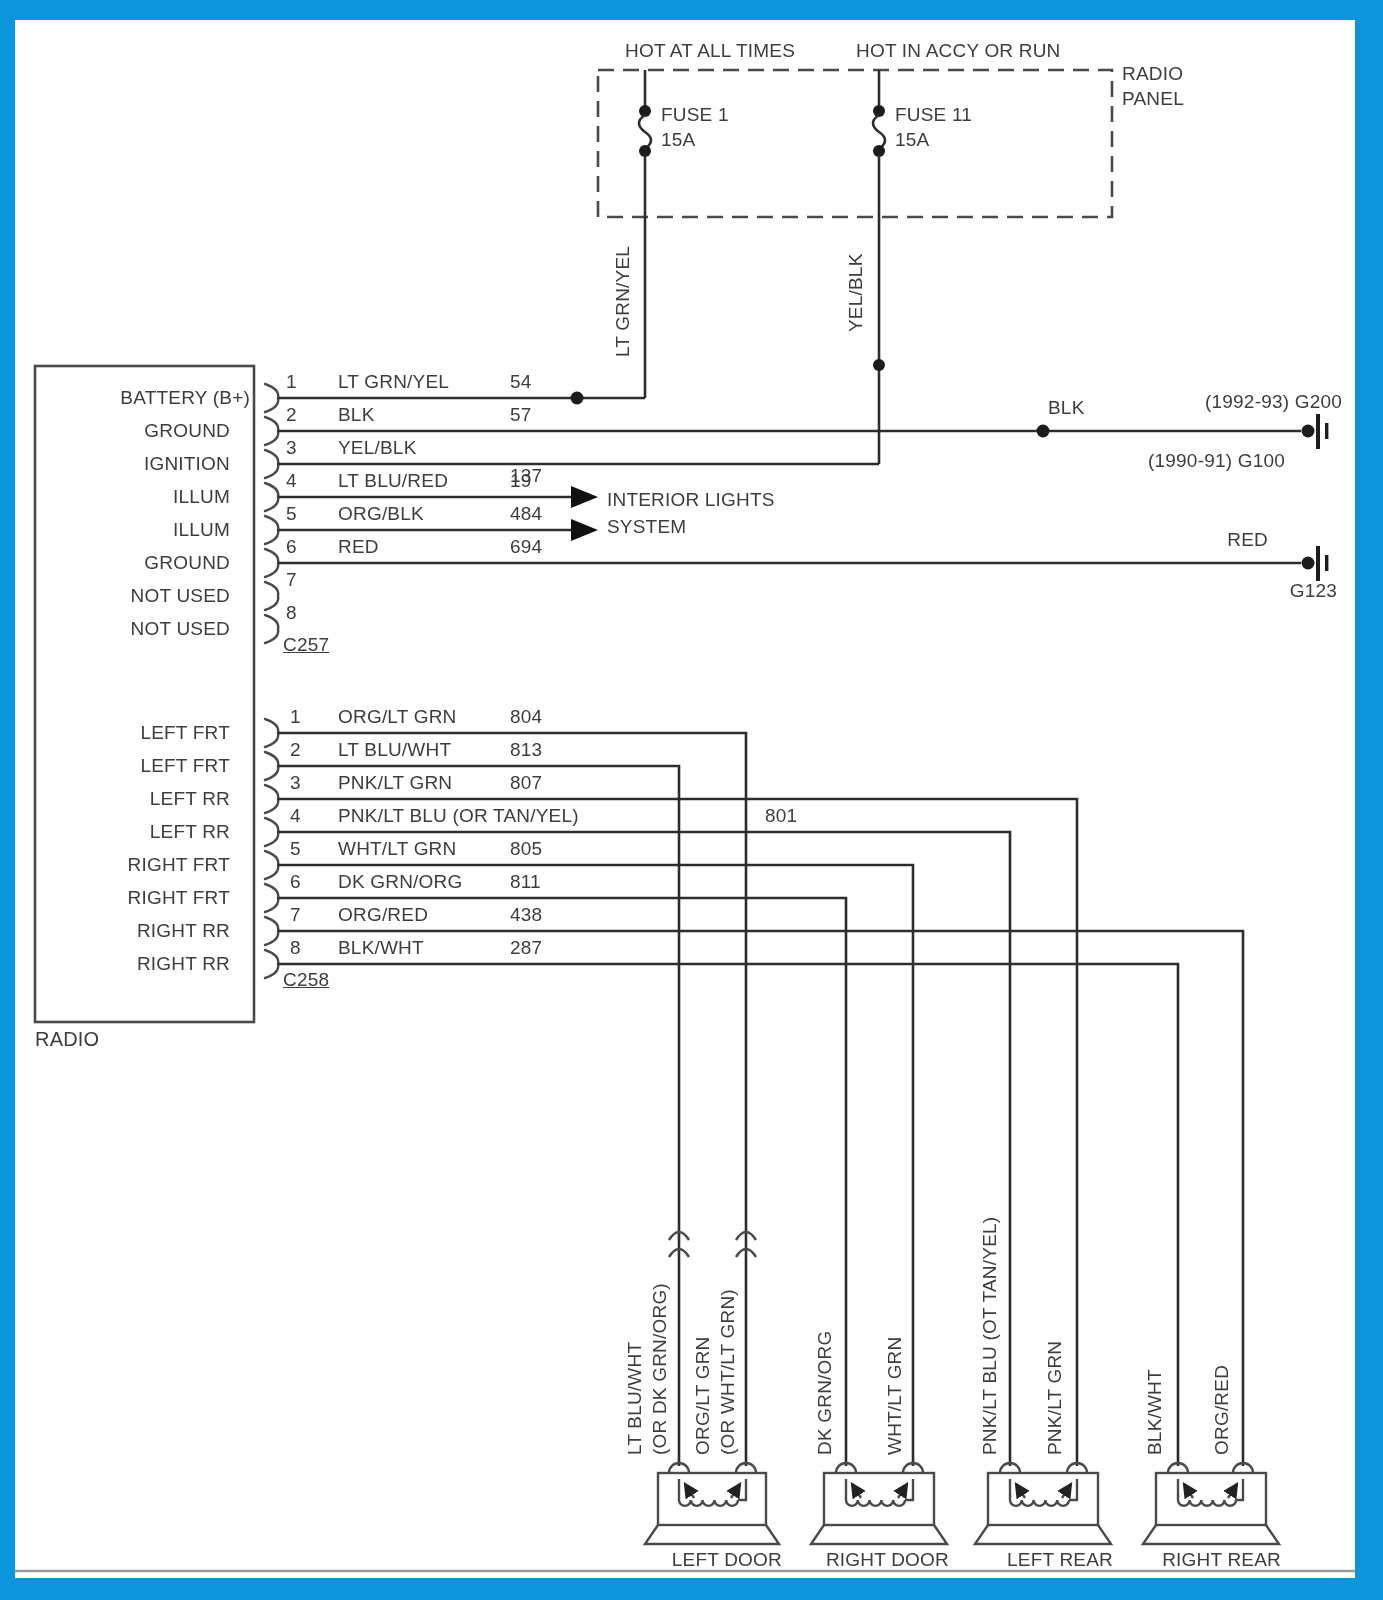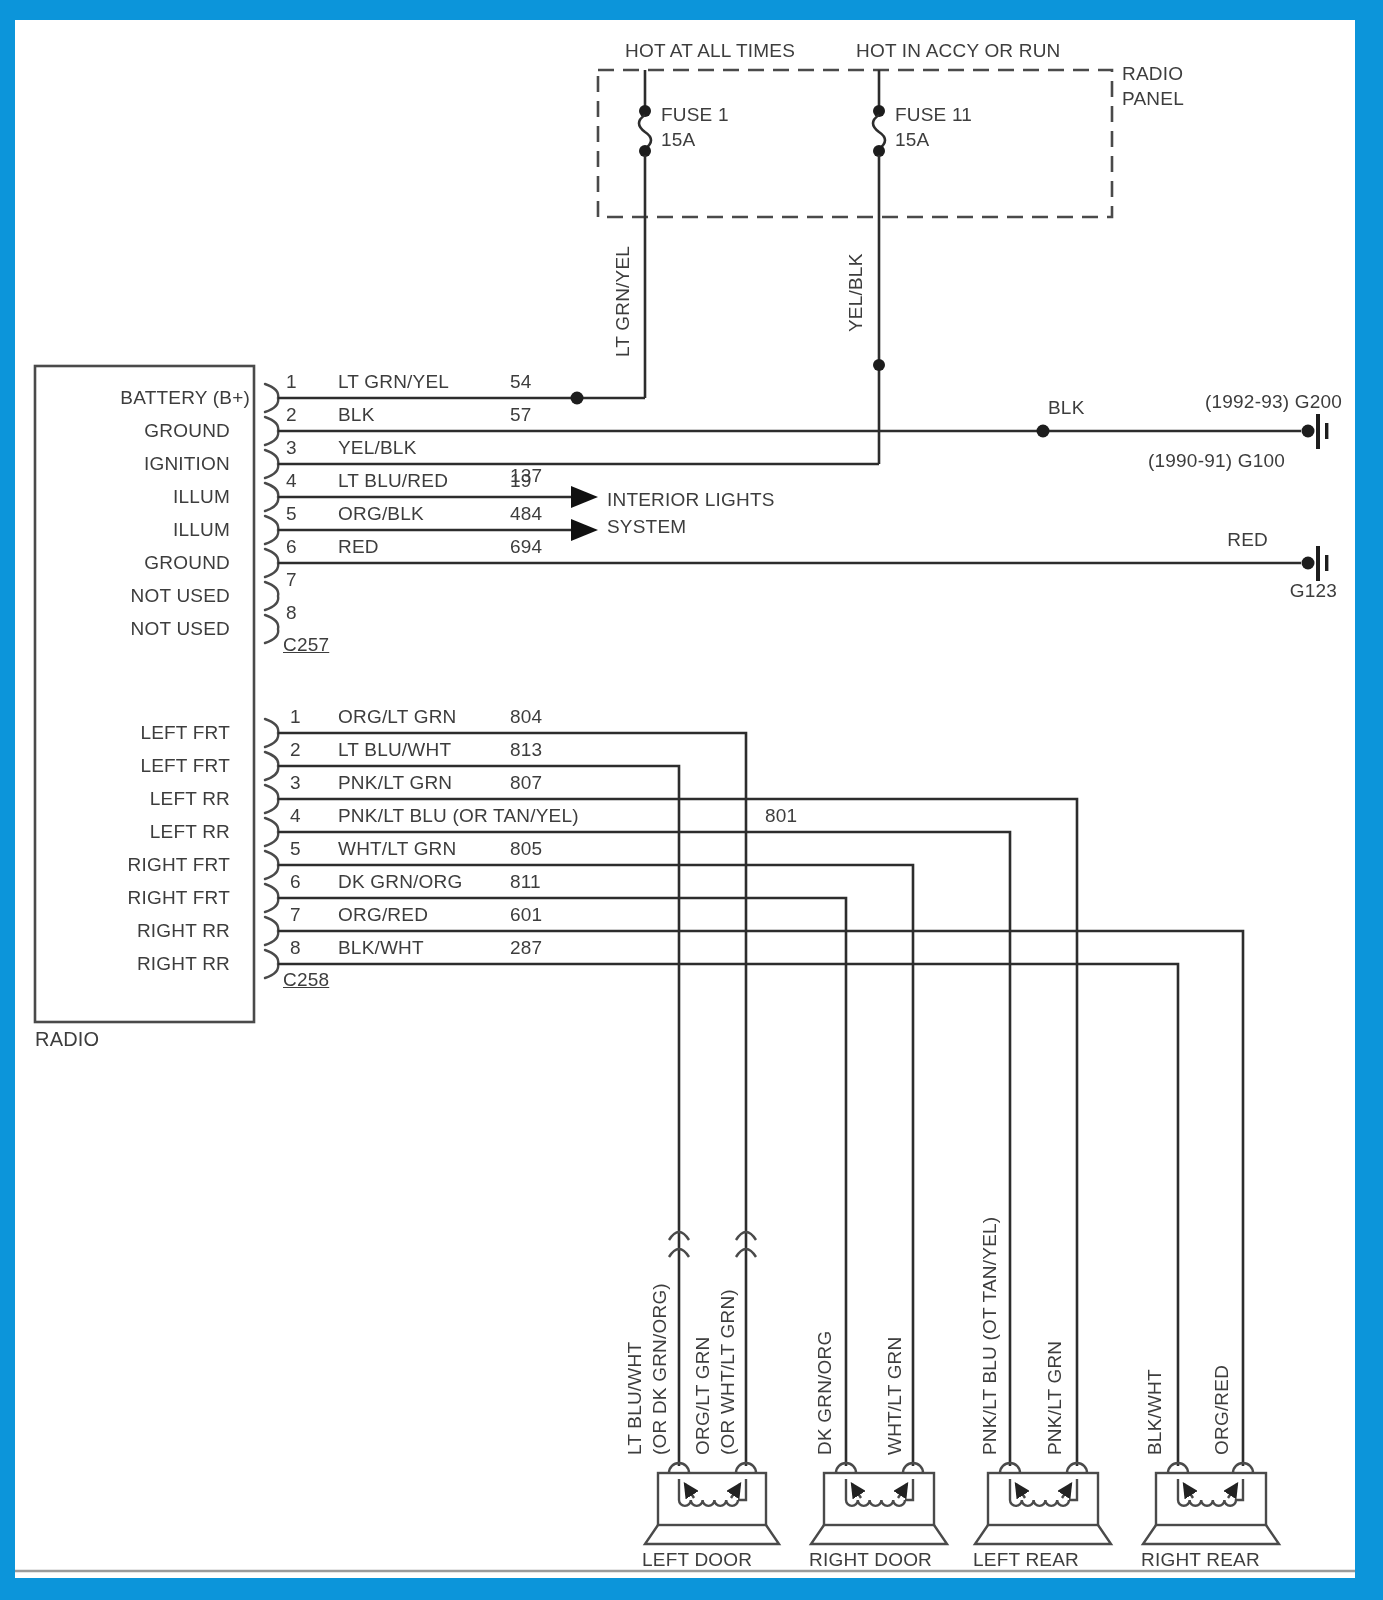--- a/index.html
+++ b/index.html
@@ -1,21 +1,21 @@
 <!DOCTYPE html>
 <html><head>
 <meta charset="utf-8">
 <style>
   html,body{margin:0;padding:0;background:#ffffff;}
   #stage{position:relative;width:1383px;height:1600px;background:#ffffff;overflow:hidden;
          font-family:"Liberation Sans", sans-serif;color:#3d3d3d;}
   .frame{position:absolute;background:#0c95da;}
   .lbl{position:absolute;font-size:19px;line-height:22px;white-space:nowrap;letter-spacing:.2px;color:#3d3d3d;}
   .ra{text-align:right;}
-  .ctr{text-align:left;}
+  .ctr{text-align:right;}
   .rot{transform:rotate(-90deg);transform-origin:0 0;}
   .rot2{line-height:25px;}
   .und{text-decoration:underline;}
   svg{position:absolute;left:0;top:0;}
   .wire{stroke:#2d2d2d;stroke-width:2.6;fill:none;}
   .thin{stroke:#4a4a4a;stroke-width:2.4;fill:none;}
   .dot{fill:#1d1d1d;}
   .arrow{fill:#111111;}
 </style>
 </head>
@@ -241,21 +241,21 @@
   <div class="lbl" style="left:338px;top:838px;">WHT/LT GRN</div>
   <div class="lbl" style="left:338px;top:871px;">DK GRN/ORG</div>
   <div class="lbl" style="left:338px;top:904px;">ORG/RED</div>
   <div class="lbl" style="left:338px;top:937px;">BLK/WHT</div>
   <div class="lbl" style="left:510px;top:706px;">804</div>
   <div class="lbl" style="left:510px;top:739px;">813</div>
   <div class="lbl" style="left:510px;top:772px;">807</div>
   <div class="lbl" style="left:765px;top:805px;">801</div>
   <div class="lbl" style="left:510px;top:838px;">805</div>
   <div class="lbl" style="left:510px;top:871px;">811</div>
-  <div class="lbl" style="left:510px;top:904px;">601</div>
+  <div class="lbl" style="left:510px;top:904px;">438</div>
   <div class="lbl" style="left:510px;top:937px;">287</div>
 
   <div class="lbl und" style="left:283px;top:969px;text-align:center;">C258</div>
 
   <div class="lbl" style="left:35px;top:1028px;font-size:20px;">RADIO</div>
 
   <div class="lbl rot rot2" style="left:622px;top:1455px;">
     <div>LT BLU/WHT</div>
     <div>(OR DK GRN/ORG)</div>
   </div>

